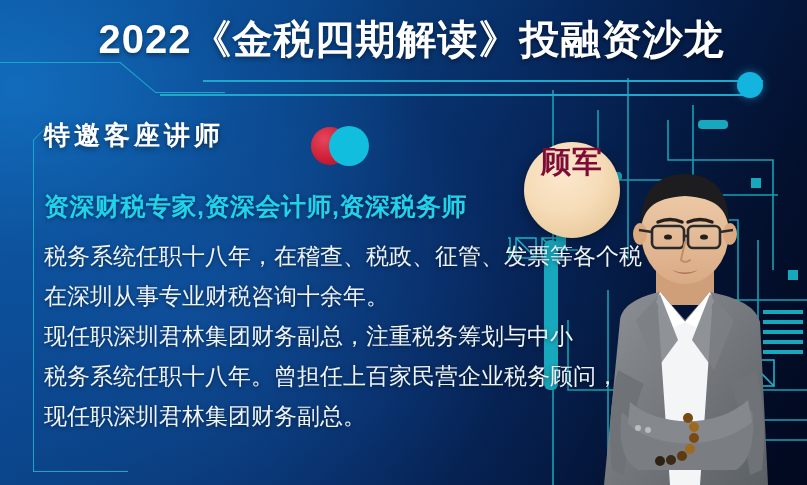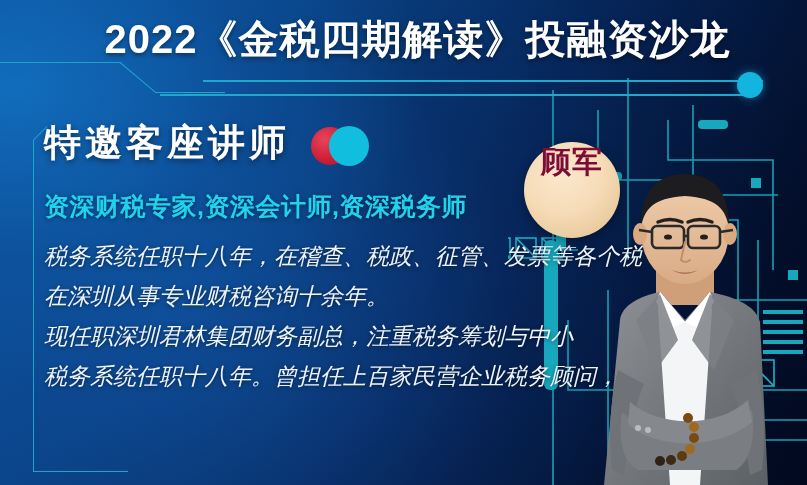--- a/index.html
+++ b/index.html
@@ -10,48 +10,48 @@
       radial-gradient(ellipse 520px 380px at 2% 18%, rgba(18,110,190,0.95) 0%, rgba(13,85,160,0.55) 45%, rgba(8,40,95,0.0) 78%),
       radial-gradient(ellipse 620px 520px at 22% 62%, rgba(16,78,155,0.85) 0%, rgba(10,45,105,0.35) 55%, rgba(5,20,62,0) 85%),
       linear-gradient(118deg,#0b63b4 0%,#0a55a2 18%,#08407f 36%,#06275c 55%,#041a42 70%,#030f2c 84%,#02091f 100%);
   }
   
   .dec{position:absolute;background:#1aa6c8;}
   .dec.v{width:1px;}
   .dec.h{height:1px;}
   .diag{position:absolute;height:1px;background:#1aa6c8;transform-origin:left center;}
   
-  #title-bar{position:absolute;left:14px;top:0;width:759px;height:72px;}
+  #title-bar{position:absolute;left:8px;top:0;width:759px;height:72px;}
   #title{
     position:absolute;left:0;top:12px;width:807px;text-align:center;
     color:#ffffff;font-size:40px;font-weight:bold;letter-spacing:1px;
     text-shadow:0 2px 5px rgba(0,0,0,.45);
     white-space:nowrap;
   }
   .title-rule{position:absolute;background:#1fa8cc;height:2px;}
   #title-dot{
     position:absolute;left:737px;top:72px;width:26px;height:26px;border-radius:50%;
     background:#14b4e0;box-shadow:0 0 10px rgba(20,180,224,.55);
   }
   
   #heading{
-    position:absolute;left:44px;top:118px;color:#fff;font-size:37px;font-weight:bold;
+    position:absolute;left:44px;top:118px;color:#fff;font-size:26px;font-weight:bold;
     letter-spacing:4px;text-shadow:0 2px 6px rgba(0,0,0,.5);white-space:nowrap;
   }
   .bubble{position:absolute;border-radius:50%;}
   #bubble-red{left:311px;top:127px;width:38px;height:38px;
      background:radial-gradient(circle at 35% 32%,#e4465c 0%,#cf1f36 55%,#a9122a 100%);}
   #bubble-cyan{left:329px;top:126px;width:40px;height:40px;background:#12bedd;}
   
   #subtitle{
     position:absolute;left:44px;top:190px;color:#1fd3ef;font-size:25px;font-weight:bold;
     letter-spacing:.5px;text-shadow:0 1px 4px rgba(0,0,0,.5);white-space:nowrap;
   }
   
-  #body-text{position:absolute;left:44px;top:236px;width:540px;font-style:italic;}
+  #body-text{position:absolute;left:44px;top:236px;width:540px;}
   .body-line{
     color:#eef4fb;font-size:23px;line-height:40px;white-space:nowrap;
     text-shadow:0 1px 4px rgba(0,0,0,.55);
   }
   
   #name-badge{
     position:absolute;left:524px;top:142px;width:96px;height:96px;border-radius:50%;
     background:radial-gradient(circle at 40% 32%,#fbe8cd 0%,#f6dcb8 45%,#e2bf8e 100%);
     box-shadow:0 3px 12px rgba(0,0,0,.4);
     display:flex;align-items:flex-start;justify-content:center;
@@ -204,19 +204,20 @@
   <div class="bubble" id="bubble-red"></div>
   <div class="bubble" id="bubble-cyan"></div>
 
   <div id="subtitle">资深财税专家,资深会计师,资深税务师</div>
 
   <div id="body-text">
     <div class="body-line">税务系统任职十八年，在稽查、税政、征管、发票等各个税</div>
     <div class="body-line">在深圳从事专业财税咨询十余年。</div>
     <div class="body-line">现任职深圳君林集团财务副总，注重税务筹划与中小</div>
     <div class="body-line">税务系统任职十八年。曾担任上百家民营企业税务顾问，</div>
+    <div class="body-line">现任职深圳君林集团财务副总。</div>
   </div>
 
   <div id="name-badge">
     <span id="name-badge-text">顾军</span>
   </div>
 
 </div>
 
 </body></html>

